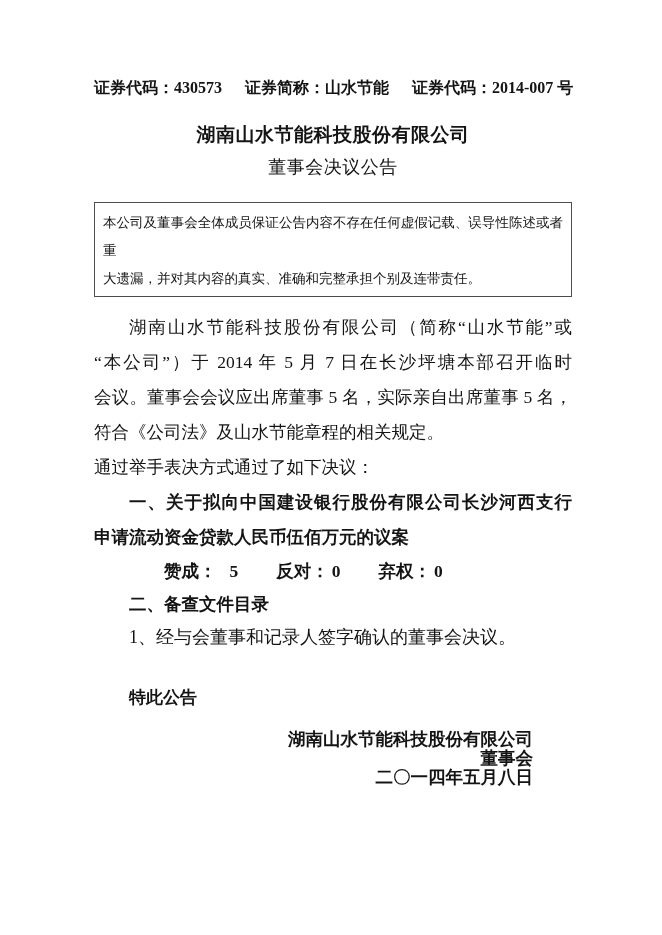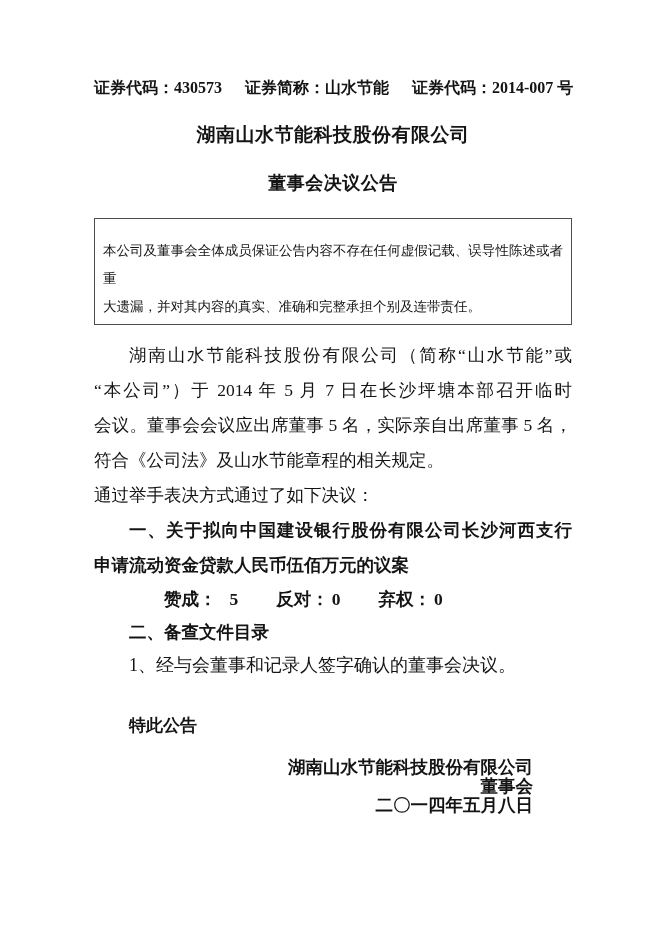--- a/index.html
+++ b/index.html
@@ -8,25 +8,25 @@
     font-family:"Liberation Serif","DejaVu Serif",serif;
     overflow:hidden;
   }
   .page { padding:78px 90px 0 94px; }
 
   .hdr-line { font-weight:bold; font-size:16px; line-height:20px; white-space:nowrap; }
   .hdr-seg { margin-right:19px; }
   .hdr-seg:last-child { margin-right:0; }
 
   .doc-title    { text-align:center; font-weight:bold; font-size:19px; line-height:22px; margin-top:26px; letter-spacing:0.5px; }
-  .doc-subtitle { text-align:center; font-weight:bold; font-size:18px; line-height:22px; margin-top:26px; letter-spacing:0.5px; }
+  .doc-subtitle { text-align:center; font-weight:normal; font-size:18px; line-height:22px; margin-top:10px; letter-spacing:0.5px; }
 
   .disclaimer-box {
     margin-top:24px; border:1.5px solid #4d4d4d;
-    padding:18px 8px 3px; font-size:13.5px;font-family:Liberation Serif, serif;
+    padding:6px 8px 3px; font-size:13.5px;font-family:Liberation Serif, serif;
   }
   .disclaimer-box .line { line-height:28px; }
 
   .body-text { margin-top:13px; font-size:17.5px; }
   .line  { line-height:35px; }
   .j     { text-align:justify; text-align-last:justify; }
   .ind   { text-indent:35px; }
   .bold  { font-weight:bold; }
 
   .vote-line { display:flex; padding-left:70px; column-gap:38px; font-weight:bold; font-size:17.5px; line-height:33px; }

